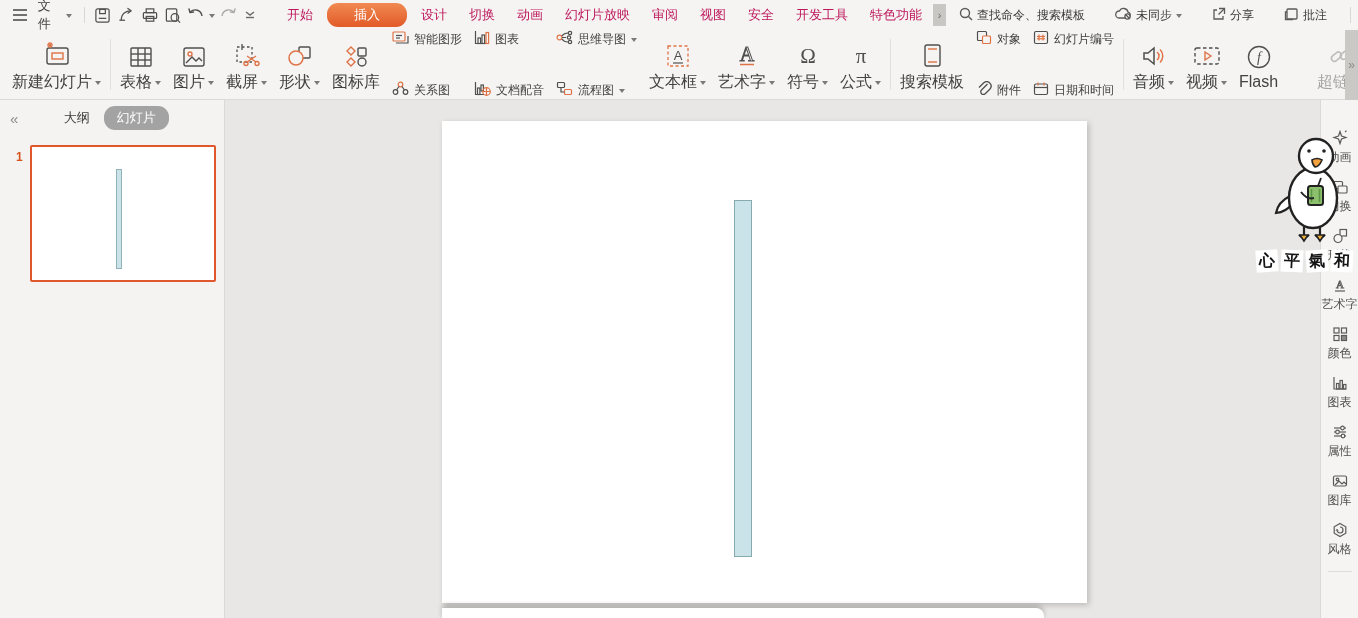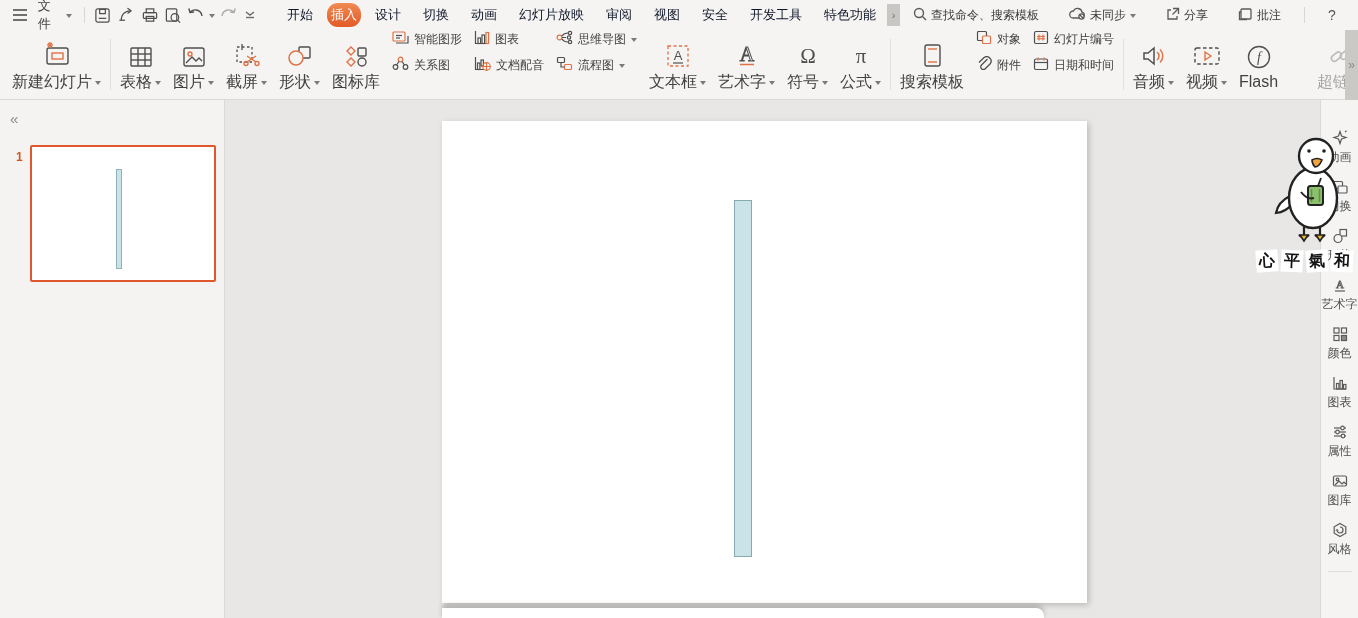--- a/index.html
+++ b/index.html
@@ -7,34 +7,34 @@
   body { font-family:"Liberation Sans","DejaVu Sans",sans-serif; font-size:12px; color:#424242; background:#f5f4f2; position:relative; }
 
   
   .menubar { height:30px; display:flex; align-items:center; background:#f5f4f2; padding:0 10px 0 8px; }
   .mb-left { display:flex; align-items:center; }
   .file-btn { display:flex; align-items:center; gap:4px; font-size:13px; padding:0 6px; }
   .vdiv { width:1px; height:16px; background:#d9d7d4; margin:0 6px; }
   .qat-ic { width:25px; height:22px; display:flex; align-items:center; justify-content:center; border-radius:3px; }
   .qat-ic svg { display:block; }
   .tabs { display:flex; align-items:center; margin-left:14px; }
-  .tab { font-size:13px; padding:3px 11px; white-space:nowrap; color:#0f172a; }
-  .tab.active { background:linear-gradient(#f08a52,#e25a28); color:#fff; border-radius:11px; padding:3px 4px; margin:0 3px; }
+  .tab { font-size:13px; padding:3px 11px; white-space:nowrap; color:#be185d; }
+  .tab.active { background:linear-gradient(#f08a52,#e25a28); color:#fff; border-radius:11px; padding:3px 27px; margin:0 3px; }
   .tab-overflow { width:13px; height:22px; background:#c9c7c4; color:#6d6d6d; display:flex; align-items:center; justify-content:center; font-size:11px; }
   .mb-right { margin-left:auto; display:flex; align-items:center; gap:4px; }
   .mb-item { display:flex; align-items:center; gap:4px; padding:0 13px; color:#3c3c3c; white-space:nowrap; }
   .caret { width:0; height:0; border:3px solid transparent; border-top:4px solid #7a7a7a; margin-top:4px; }
   .glyph { font-size:14px; color:#555; }
 
   
   .ribbon { height:70px; background:#f5f4f2; border-bottom:1px solid #dcdad7; display:flex; align-items:stretch; padding:0 0 0 6px; position:relative; }
   .rbtn-lg { display:flex; flex-direction:column; align-items:center; justify-content:center; padding:0 6px; border-radius:3px; }
   .ric { height:32px; display:flex; align-items:flex-end; justify-content:center; margin-bottom:3px; }
   .rlabel { display:flex; align-items:center; gap:3px; font-size:16px; white-space:nowrap; }
-  .rstack { display:flex; flex-direction:column; justify-content:flex-start; gap:8px; padding:0 6px; }
+  .rstack { display:flex; flex-direction:column; justify-content:space-between; gap:8px; padding:0 6px; }
   .rbtn-sm { display:flex; align-items:center; gap:5px; white-space:nowrap; }
   .rdiv { width:1px; background:#e2e0dd; margin:9px 3px; }
   .hyperlink-cut { position:absolute; right:13px; top:0; width:34px; height:70px; overflow:hidden; opacity:.45; }
   .ribbon-strip { position:absolute; right:0; top:0; width:13px; height:70px; background:#cbc9c6; color:#8b8b8b; display:flex; align-items:center; justify-content:center; font-size:12px; }
 
   
   .workspace { display:flex; height:518px; }
   .left-panel { width:225px; background:#f4f3f1; border-right:1px solid #dbd9d6; position:relative; flex:none; }
   .panel-header { height:36px; display:flex; align-items:center; padding:0 10px; }
   .collapse { font-size:15px; color:#8a8a8a; }
@@ -548,20 +548,24 @@
   </div>
 
   <div class="ribbon-strip">»</div>
 </div>
 
 <div class="workspace">
 
   <div class="left-panel">
     <div class="panel-header">
       <span class="collapse">«</span>
+      <div class="panel-tabs">
+        <span class="ptab">大纲</span>
+        <span class="ptab pill">幻灯片</span>
+      </div>
     </div>
     <span class="thumb-num">1</span>
     <div class="thumb">
       <div class="thumb-bar"></div>
     </div>
   </div>
 
   <div class="canvas">
     <div class="page">
       <div class="shape-bar"></div>

